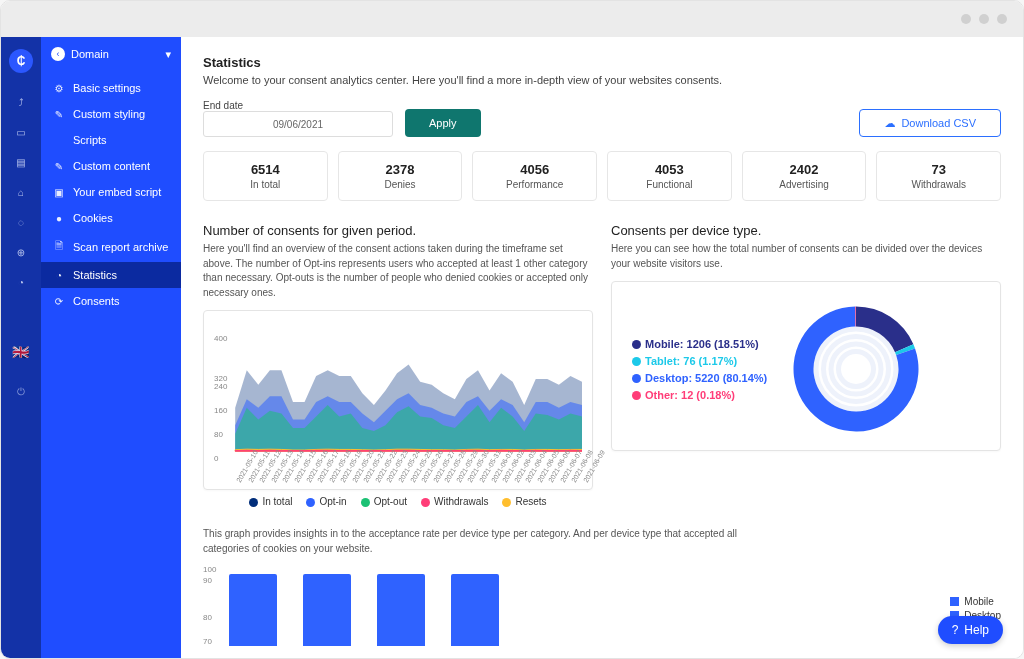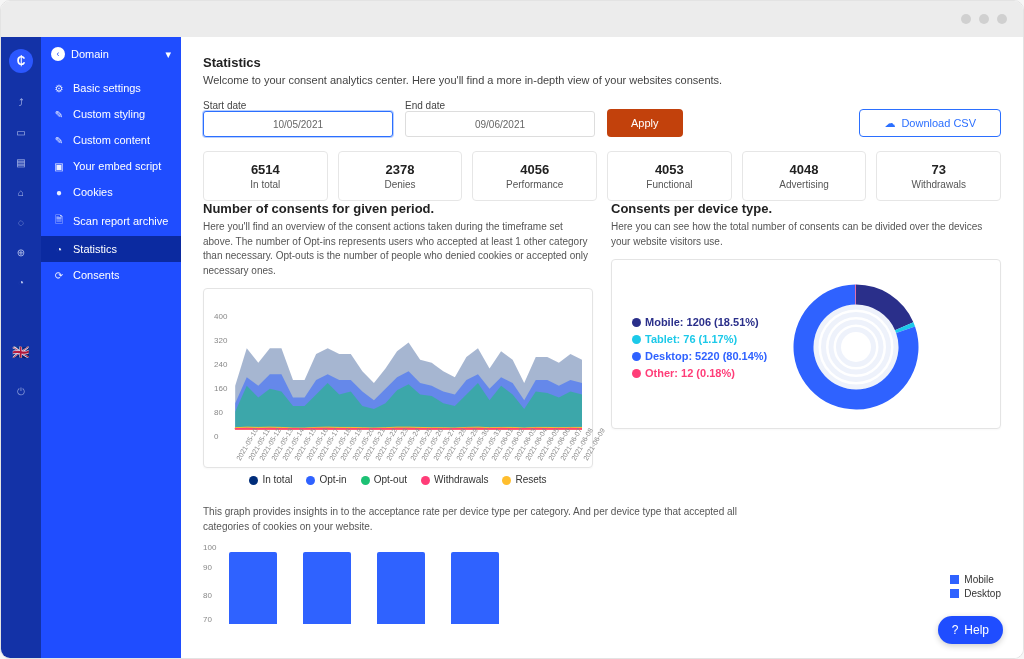--- a/index.html
+++ b/index.html
@@ -27,32 +27,32 @@
 .side-item .mi { width:12px; display:inline-block; text-align:center; opacity:.9; font-size:10px; }
 
 
 .main { flex:1; overflow:auto; padding:18px 22px 120px; position:relative; }
 h1.page-title { font-size:13px; font-weight:700; color:#222; margin-bottom:4px; }
 .page-sub { font-size:11px; color:#444; margin-bottom:14px; }
 .date-row { display:flex; gap:12px; align-items:flex-end; margin-bottom:14px; }
 .field { display:flex; flex-direction:column; font-size:10px; color:#444; }
 .field input { width:190px; height:26px; border:1px solid #ddd; border-radius:3px; text-align:center; font-size:10px; color:#666; }
 .field input.active { border-color:#2b6fff; box-shadow:0 0 0 1px #2b6fff55; }
-.btn { height:28px; padding:0 24px; border:none; border-radius:4px; background:#c2410c; color:#fff; font-size:11px; cursor:pointer; }
+.btn { height:28px; padding:0 24px; border:none; border-radius:4px; background:#0f766e; color:#fff; font-size:11px; cursor:pointer; }
 .btn.outline { background:#fff; color:#2b6fff; border:1px solid #2b6fff; display:flex; align-items:center; gap:6px; }
 .spacer { flex:1; }
 
-.kpi-row { display:flex; gap:10px; }
+.kpi-row { display:flex; gap:10px; margin-bottom:22px; }
 .kpi { flex:1; border:1px solid #e6e6e6; border-radius:4px; padding:10px; text-align:center; }
 .kpi .v { font-weight:700; font-size:13px; color:#222; }
 .kpi .l { font-size:10px; color:#555; margin-top:2px; }
 
 .two-col { display:flex; gap:18px; }
 .col { flex:1; }
-h2.sec { font-size:13px; font-weight:700; color:#222; margin-bottom:4px; }
+h2.sec { font-size:13px; font-weight:400; color:#222; margin-bottom:4px; }
 .sec-sub { font-size:10px; color:#555; line-height:1.45; margin-bottom:10px; }
 .card { border:1px solid #e4e4e4; border-radius:4px; padding:12px 10px 6px; box-shadow:0 1px 2px rgba(0,0,0,.03); background:#fff; }
 
 
 .chart-area { height:160px; position:relative; }
 .chart-area svg { width:100%; height:100%; }
 .ylab-a { position:absolute; left:0; font-size:8px; color:#888; }
 .xlab-a { position:absolute; bottom:-4px; font-size:7px; color:#888; transform: rotate(-60deg); transform-origin: left top; white-space:nowrap; }
 
 .chart-legend { display:flex; gap:14px; justify-content:center; font-size:10px; color:#333; margin-top:6px; }
@@ -108,20 +108,24 @@
       <div class="side-items" id="side-items">
           <div class="side-item">
             <span class="mi">⚙</span>
             <span>Basic settings</span>
           </div>
           <div class="side-item">
             <span class="mi">✎</span>
             <span>Custom styling</span>
           </div>
           <div class="side-item">
+            <span class="mi"></span>
+            <span>Scripts</span>
+          </div>
+          <div class="side-item">
             <span class="mi">✎</span>
             <span>Custom content</span>
           </div>
           <div class="side-item">
             <span class="mi">▣</span>
             <span>Your embed script</span>
           </div>
           <div class="side-item">
             <span class="mi">●</span>
             <span>Cookies</span>
@@ -139,24 +143,20 @@
             <span>Consents</span>
           </div>
         </div>
     </div>
 
     <div class="main">
       <h1 class="page-title">Statistics</h1>
       <div class="page-sub">Welcome to your consent analytics center. Here you'll find a more in-depth view of your websites consents.</div>
 
       <div class="date-row">
-        <div class="field">
-          <span>Start date</span>
-          <input class="active" value="10/05/2021" style="">
-        </div>
         <div class="field">
           <span>End date</span>
           <input value="09/06/2021" style="">
         </div>
         <button class="btn">Apply</button>
         <div class="spacer"></div>
         <button class="btn outline">
           <span>☁</span>
           <span>Download CSV</span>
         </button>
@@ -173,35 +173,35 @@
           </div>
           <div class="kpi">
             <div class="v">4056</div>
             <div class="l">Performance</div>
           </div>
           <div class="kpi">
             <div class="v">4053</div>
             <div class="l">Functional</div>
           </div>
           <div class="kpi">
-            <div class="v">4048</div>
+            <div class="v">2402</div>
             <div class="l">Advertising</div>
           </div>
           <div class="kpi">
             <div class="v">73</div>
             <div class="l">Withdrawals</div>
           </div>
         </div>
 
       <div class="two-col">
         <div class="col">
           <h2 class="sec">Number of consents for given period.</h2>
           <div class="sec-sub">Here you'll find an overview of the consent actions taken during the timeframe set above. The number of Opt-ins represents users who accepted at least 1 other category than necessary. Opt-outs is the number of people who denied cookies or accepted only necessary ones.</div>
           <div class="card">
-            <div class="chart-area" id="area-chart"><span class="ylab-a" style="bottom: 20px;">0</span><span class="ylab-a" style="bottom: 44px;">80</span><span class="ylab-a" style="bottom: 68px;">160</span><span class="ylab-a" style="bottom: 92px;">240</span><span class="ylab-a" style="bottom: 116px;">320</span><span class="ylab-a" style="bottom: 140px;">400</span><svg viewBox="0 0 382 140">
+            <div class="chart-area" id="area-chart"><span class="ylab-a" style="bottom: 20px;">0</span><span class="ylab-a" style="bottom: 44px;">80</span><span class="ylab-a" style="bottom: 68px;">160</span><span class="ylab-a" style="bottom: 92px;">240</span><span class="ylab-a" style="bottom: 100px;">320</span><span class="ylab-a" style="bottom: 140px;">400</span><svg viewBox="0 0 382 140">
                   <path d="M 22 120 L 22 75 L 34 36 L 46 51 L 58 36 L 70 36 L 82 69 L 94 69 L 106 42 L 118 36 L 130 42 L 142 42 L 154 60 L 166 72 L 178 57 L 190 39 L 202 30 L 214 48 L 226 51 L 238 60 L 250 66 L 262 45 L 274 36 L 286 57 L 298 39 L 310 48 L 322 72 L 334 45 L 346 45 L 358 51 L 370 42 L 382 48 L 382 120 Z" fill="#002d7a" fill-opacity="0.35" stroke="#002d7a" stroke-width="0"></path>
                   <path d="M 22 120 L 22 93 L 34 66 L 46 75 L 58 63 L 70 63 L 82 87 L 94 87 L 106 69 L 118 63 L 130 69 L 142 69 L 154 81 L 166 90 L 178 78 L 190 66 L 202 60 L 214 72 L 226 75 L 238 81 L 250 84 L 262 69 L 274 63 L 286 78 L 298 66 L 310 72 L 322 90 L 334 69 L 346 69 L 358 75 L 370 69 L 382 72 L 382 120 Z" fill="#2f62ff" fill-opacity="0.55" stroke="#2f62ff" stroke-width="0"></path>
                   <path d="M 22 120 L 22 102 L 34 75 L 46 87 L 58 78 L 70 81 L 82 96 L 94 96 L 106 84 L 118 72 L 130 84 L 142 81 L 154 96 L 166 99 L 178 93 L 190 79.5 L 202 73.5 L 214 84 L 226 85.5 L 238 93 L 250 96 L 262 84 L 274 72 L 286 90 L 298 75 L 310 84 L 322 99 L 334 81 L 346 82.5 L 358 87 L 370 81 L 382 84 L 382 120 Z" fill="#1cc174" fill-opacity="0.55" stroke="#1cc174" stroke-width="0"></path>
                   <path d="M 22 120 L 22 118.5 L 34 117.9 L 46 118.2 L 58 117.9 L 70 118.2 L 82 118.8 L 94 118.8 L 106 118.2 L 118 117.9 L 130 118.2 L 142 118.2 L 154 118.5 L 166 118.8 L 178 118.5 L 190 117.9 L 202 117.9 L 214 118.2 L 226 118.5 L 238 118.5 L 250 118.8 L 262 118.2 L 274 117.9 L 286 118.5 L 298 118.2 L 310 118.2 L 322 118.8 L 334 118.2 L 346 118.2 L 358 118.5 L 370 118.2 L 382 118.2 L 382 120 Z" fill="#ffbe2e" fill-opacity="0.9" stroke="#ffbe2e" stroke-width="1"></path>
                   <path d="M 22 120 L 22 119.4 L 34 119.1 L 46 119.4 L 58 119.1 L 70 119.4 L 82 119.4 L 94 119.4 L 106 119.1 L 118 119.1 L 130 119.4 L 142 119.4 L 154 119.4 L 166 119.4 L 178 119.4 L 190 119.1 L 202 119.1 L 214 119.4 L 226 119.4 L 238 119.4 L 250 119.4 L 262 119.1 L 274 119.1 L 286 119.4 L 298 119.1 L 310 119.4 L 322 119.4 L 334 119.1 L 346 119.4 L 358 119.4 L 370 119.1 L 382 119.4 L 382 120 Z" fill="#ff3d78" fill-opacity="0.9" stroke="#ff3d78" stroke-width="1"></path>
                 </svg><span class="xlab-a" style="left: 5.75916%;">2021-05-10</span><span class="xlab-a" style="left: 8.90052%;">2021-05-11</span><span class="xlab-a" style="left: 12.0419%;">2021-05-12</span><span class="xlab-a" style="left: 15.1832%;">2021-05-13</span><span class="xlab-a" style="left: 18.3246%;">2021-05-14</span><span class="xlab-a" style="left: 21.466%;">2021-05-15</span><span class="xlab-a" style="left: 24.6073%;">2021-05-16</span><span class="xlab-a" style="left: 27.7487%;">2021-05-17</span><span class="xlab-a" style="left: 30.8901%;">2021-05-18</span><span class="xlab-a" style="left: 34.0314%;">2021-05-19</span><span class="xlab-a" style="left: 37.1728%;">2021-05-20</span><span class="xlab-a" style="left: 40.3141%;">2021-05-21</span><span class="xlab-a" style="left: 43.4555%;">2021-05-22</span><span class="xlab-a" style="left: 46.5969%;">2021-05-23</span><span class="xlab-a" style="left: 49.7382%;">2021-05-24</span><span class="xlab-a" style="left: 52.8796%;">2021-05-25</span><span class="xlab-a" style="left: 56.0209%;">2021-05-26</span><span class="xlab-a" style="left: 59.1623%;">2021-05-27</span><span class="xlab-a" style="left: 62.3037%;">2021-05-28</span><span class="xlab-a" style="left: 65.445%;">2021-05-29</span><span class="xlab-a" style="left: 68.5864%;">2021-05-30</span><span class="xlab-a" style="left: 71.7277%;">2021-05-31</span><span class="xlab-a" style="left: 74.8691%;">2021-06-01</span><span class="xlab-a" style="left: 78.0105%;">2021-06-02</span><span class="xlab-a" style="left: 81.1518%;">2021-06-03</span><span class="xlab-a" style="left: 84.2932%;">2021-06-04</span><span class="xlab-a" style="left: 87.4346%;">2021-06-05</span><span class="xlab-a" style="left: 90.5759%;">2021-06-06</span><span class="xlab-a" style="left: 93.7173%;">2021-06-07</span><span class="xlab-a" style="left: 96.8586%;">2021-06-08</span><span class="xlab-a" style="left: 100%;">2021-06-09</span></div>
           </div>
           <div class="chart-legend" id="area-legend">
               <span><span class="lg-dot" style="background:#002d7a"></span>In total</span>
               <span><span class="lg-dot" style="background:#2f62ff"></span>Opt-in</span>
@@ -236,21 +236,21 @@
           </div>
         </div>
       </div>
 
       <div style="margin-top:20px;">
         <div class="sec-sub" style="max-width:540px;">This graph provides insights in to the acceptance rate per device type per category. And per device type that accepted all categories of cookies on your website.</div>
         <div class="barrow">
           <div class="barchart" id="barchart">
               <span class="by" style="bottom: 0px;">70</span>
               <span class="by" style="bottom: 24px;">80</span>
-              <span class="by" style="bottom: 52px;">90</span>
+              <span class="by" style="bottom: 61px;">90</span>
               <span class="by" style="bottom: 72px;">100</span>
               <div class="bar"></div>
               <div class="bar"></div>
               <div class="bar"></div>
               <div class="bar"></div>
             </div>
           <div class="bar-leg" id="bar-legend">
               <div class="r"><span class="sq"></span>Mobile</div>
               <div class="r"><span class="sq"></span>Desktop</div>
             </div>

